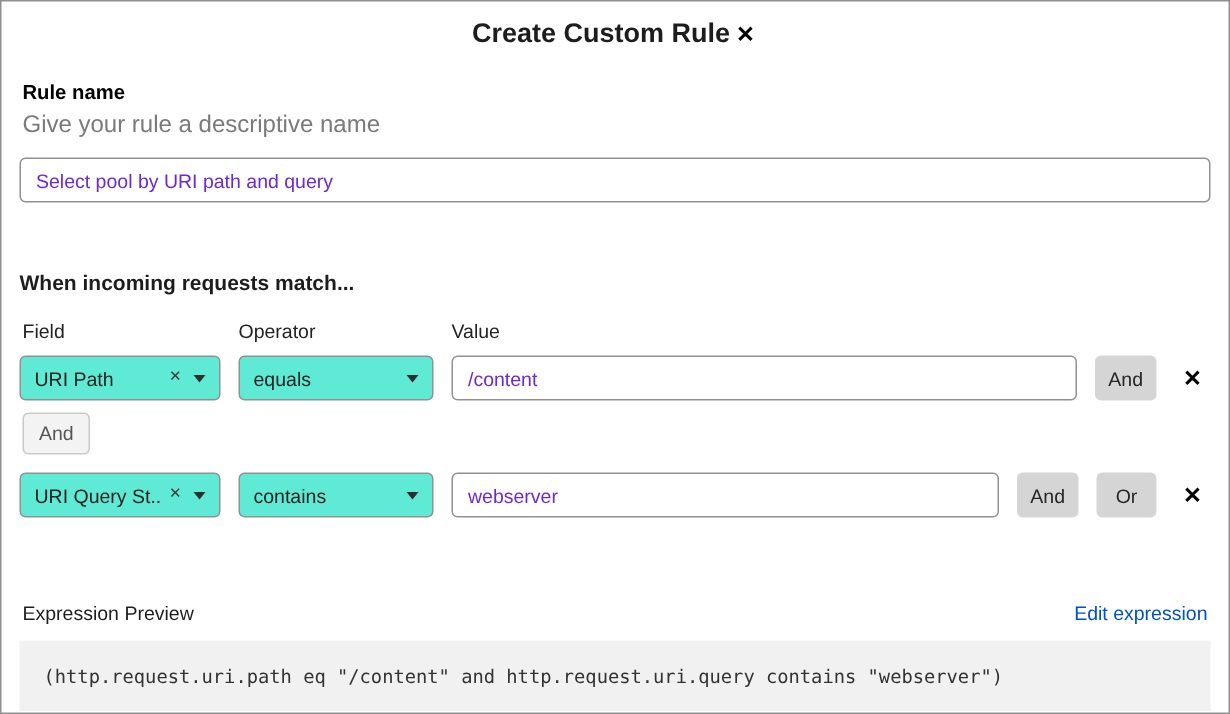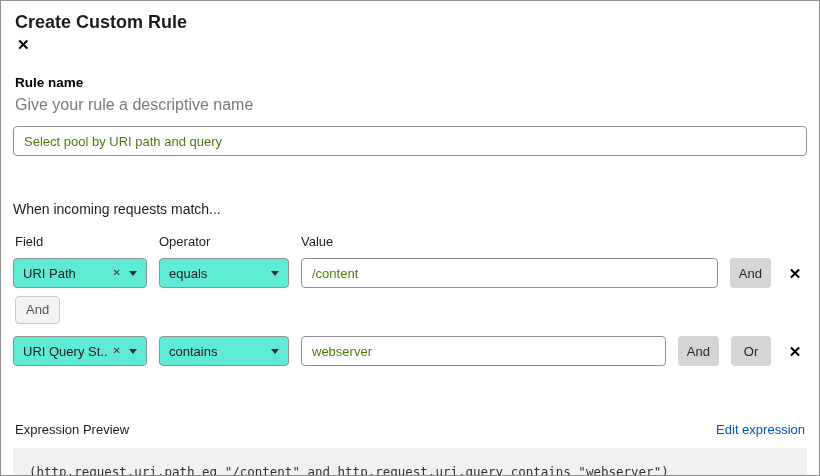--- a/index.html
+++ b/index.html
@@ -12,21 +12,20 @@
     background: #ffffff;
     border: 1px solid #8f8f8f;
     padding: 0 12px;
     overflow: hidden;
   }
   .dialog-header {
     display: flex;
     align-items: flex-start;
     justify-content: center;
     padding-top: 11px;
-    flex-direction: column;
   }
   .dialog-title {
     font-size: 18px;
     font-weight: bold;
     color: #1d1d1d;
     padding-left: 2px;
   }
   .close {
     font-size: 15px;
     font-weight: bold;
@@ -41,32 +40,32 @@
   .field-label { font-size: 13.5px; font-weight: bold; color: #000000; }
   .helper { font-size: 16px; color: #7a7a7a; margin-top: 6px; }
   .text-input {
     display: block;
     width: 100%;
     height: 30px;
     border: 1px solid #919191;
     border-radius: 4px;
     font-family: "Liberation Sans", sans-serif;
     font-size: 13px;
-    color: #4d7c0f;
+    color: #6d28d9;
     padding: 0 10px;
     margin-top: 12px;
     background: #fff;
     outline: none;
   }
   .rule-name .text-input { margin-left: -2px; width: calc(100% + 2px); }
   
   .match-heading {
     margin-top: 45px;
     font-size: 14px;
-    font-weight: normal;
+    font-weight: bold;
     color: #1d1d1d;
   }
   .col-labels {
     display: flex;
     gap: 12px;
     margin-top: 17px;
     font-size: 13px;
     color: #222;
     padding-left: 2px;
   }

